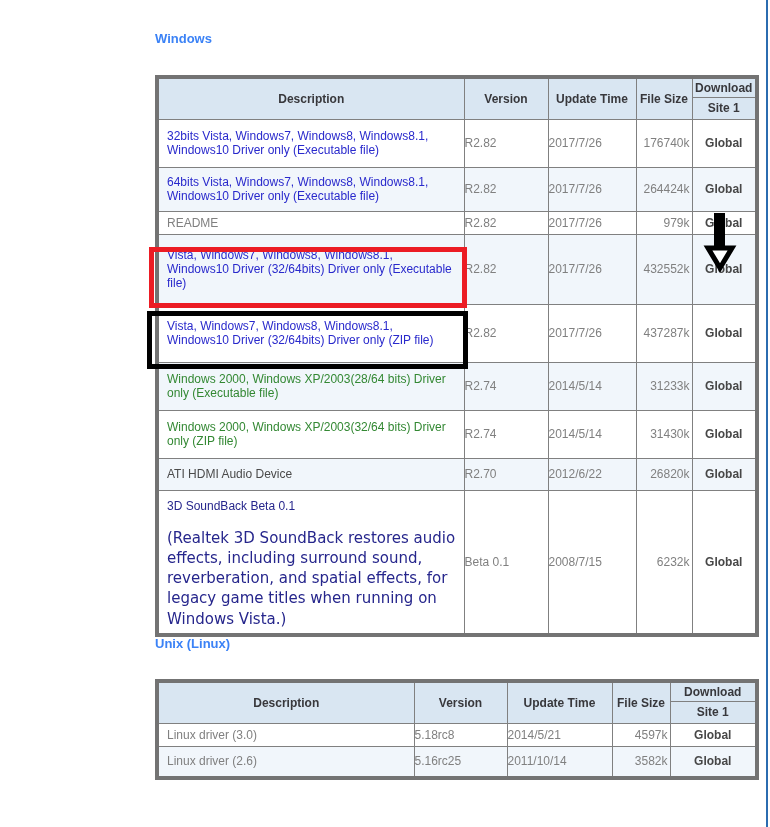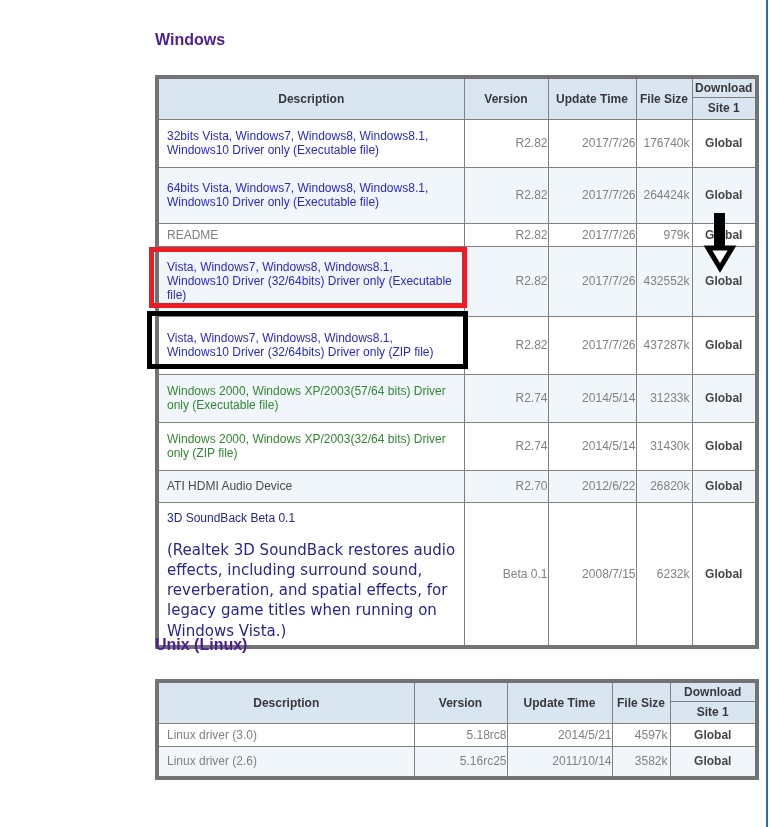--- a/index.html
+++ b/index.html
@@ -40,39 +40,39 @@
     border-radius:50%; background:radial-gradient(circle at 35% 30%, #3B63C4, #14347E);
     border:1px solid #0F2B66; color:#fff; font-size:9px; font-weight:bold;
     font-style:italic; cursor:pointer; display:flex; align-items:center; justify-content:center;
     padding:0;
   }
   
   #right-edge { position:absolute; right:2px; top:0; width:2px; height:827px; background:#2B6CB0; }
   
   #main { position:absolute; left:155px; top:0; width:600px; }
   .section-heading {
-    position:absolute; left:0; font-size:16px; font-weight:bold; color:#4c1d95;
+    position:absolute; left:0; font-size:13px; font-weight:bold; color:#3b82f6;
   }
   #windows-heading { top:31px; }
   #unix-heading { top:636px; }
   table.drv {
     position:absolute; left:0; border-collapse:collapse; table-layout:fixed;
     width:600px; background:#fff; border:4px solid #737373;
     font-size:12px;
   }
   #windows-table { top:75px; }
   #unix-table { top:679px; }
   table.drv th, table.drv td { border:1px solid #808080; overflow:hidden; }
   table.drv thead th {
     background:#D9E6F2; color:#38383C; font-weight:bold; font-size:12px;
     text-align:center; vertical-align:middle;
   }
   table.drv tbody tr:nth-child(even) td { background:#F1F6FB; }
   td.desc { padding:4px 8px; vertical-align:middle; text-align:left; }
-  td.ver, td.upd { text-align:right; vertical-align:middle; color:#808080; }
+  td.ver, td.upd { text-align:left; vertical-align:middle; color:#808080; }
   td.siz { text-align:right; vertical-align:middle; color:#808080; padding-right:2px; }
   td.dl  { text-align:center; vertical-align:middle; }
   td.dl a { color:#474747; font-weight:bold; text-decoration:none; cursor:pointer; }
   a.lnk { text-decoration:none; cursor:pointer;text-align:right; }
   a.lnk-blue  { color:#2929CC; }
   a.lnk-green { color:#338833; }
   .txt-gray { color:#808080; }
   .txt-dark { color:#4a4a4a; }
   .sb-title { color:#26268C; padding-top:2px; }
   .sb-note  {
@@ -116,21 +116,21 @@
         </tr>
       </thead>
       <tbody>
         <tr style="height:48px">
           <td class="desc"><a class="lnk lnk-blue">32bits Vista, Windows7, Windows8, Windows8.1, Windows10 Driver only (Executable file)</a></td>
           <td class="ver">R2.82</td>
           <td class="upd">2017/7/26</td>
           <td class="siz">176740k</td>
           <td class="dl"><a>Global</a></td>
         </tr>
-        <tr style="height:56px">
+        <tr style="height:44px">
           <td class="desc"><a class="lnk lnk-blue">64bits Vista, Windows7, Windows8, Windows8.1, Windows10 Driver only (Executable file)</a></td>
           <td class="ver">R2.82</td>
           <td class="upd">2017/7/26</td>
           <td class="siz">264424k</td>
           <td class="dl"><a>Global</a></td>
         </tr>
         <tr style="height:16px">
           <td class="desc"><span class="txt-gray">README</span></td>
           <td class="ver">R2.82</td>
           <td class="upd">2017/7/26</td>
@@ -145,21 +145,21 @@
           <td class="dl"><a>Global</a></td>
         </tr>
         <tr style="height:58px">
           <td class="desc"><a class="lnk lnk-blue">Vista, Windows7, Windows8, Windows8.1, Windows10 Driver (32/64bits) Driver only (ZIP file)</a></td>
           <td class="ver">R2.82</td>
           <td class="upd">2017/7/26</td>
           <td class="siz">437287k</td>
           <td class="dl"><a>Global</a></td>
         </tr>
         <tr style="height:48px">
-          <td class="desc"><a class="lnk lnk-green">Windows 2000, Windows XP/2003(57/64 bits) Driver only (Executable file)</a></td>
+          <td class="desc"><a class="lnk lnk-green">Windows 2000, Windows XP/2003(28/64 bits) Driver only (Executable file)</a></td>
           <td class="ver">R2.74</td>
           <td class="upd">2014/5/14</td>
           <td class="siz">31233k</td>
           <td class="dl"><a>Global</a></td>
         </tr>
         <tr style="height:48px">
           <td class="desc"><a class="lnk lnk-green">Windows 2000, Windows XP/2003(32/64 bits) Driver only (ZIP file)</a></td>
           <td class="ver">R2.74</td>
           <td class="upd">2014/5/14</td>
           <td class="siz">31430k</td>

